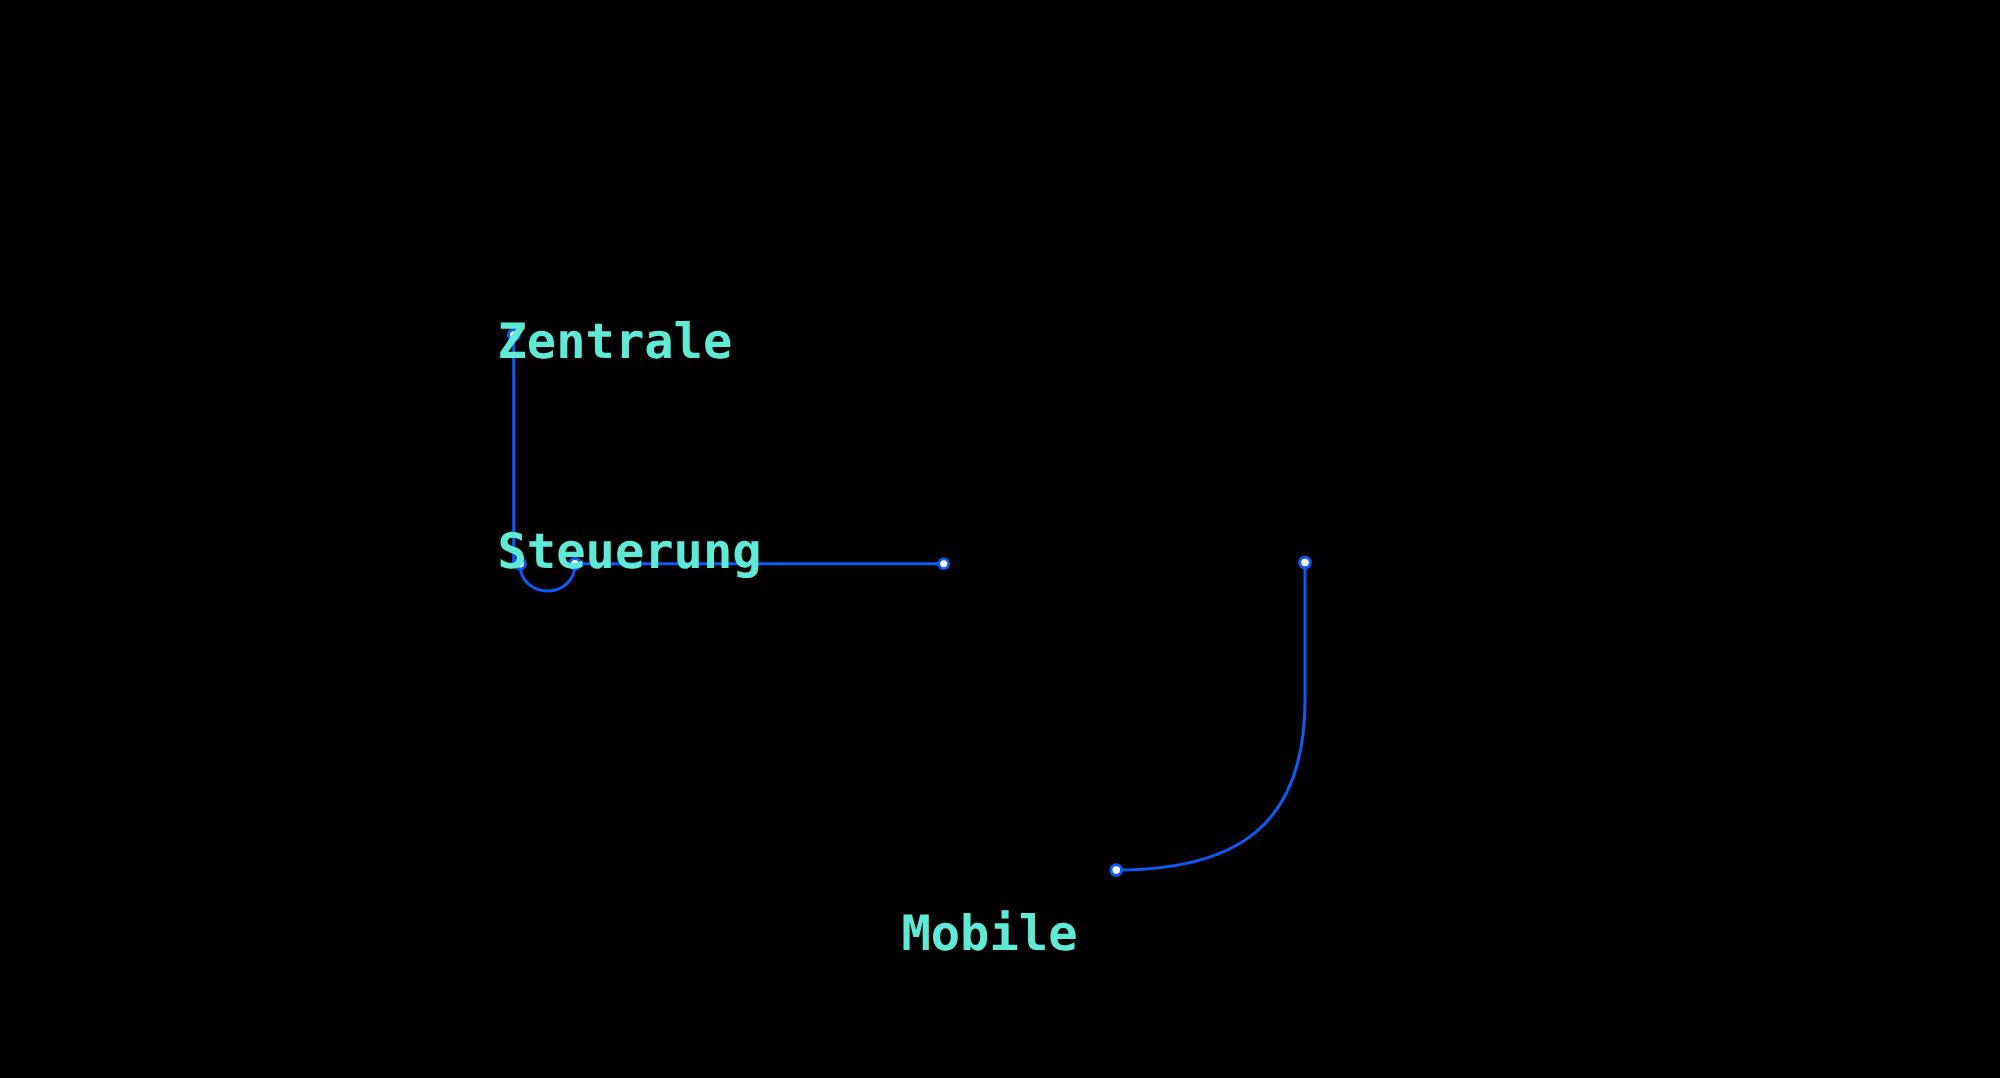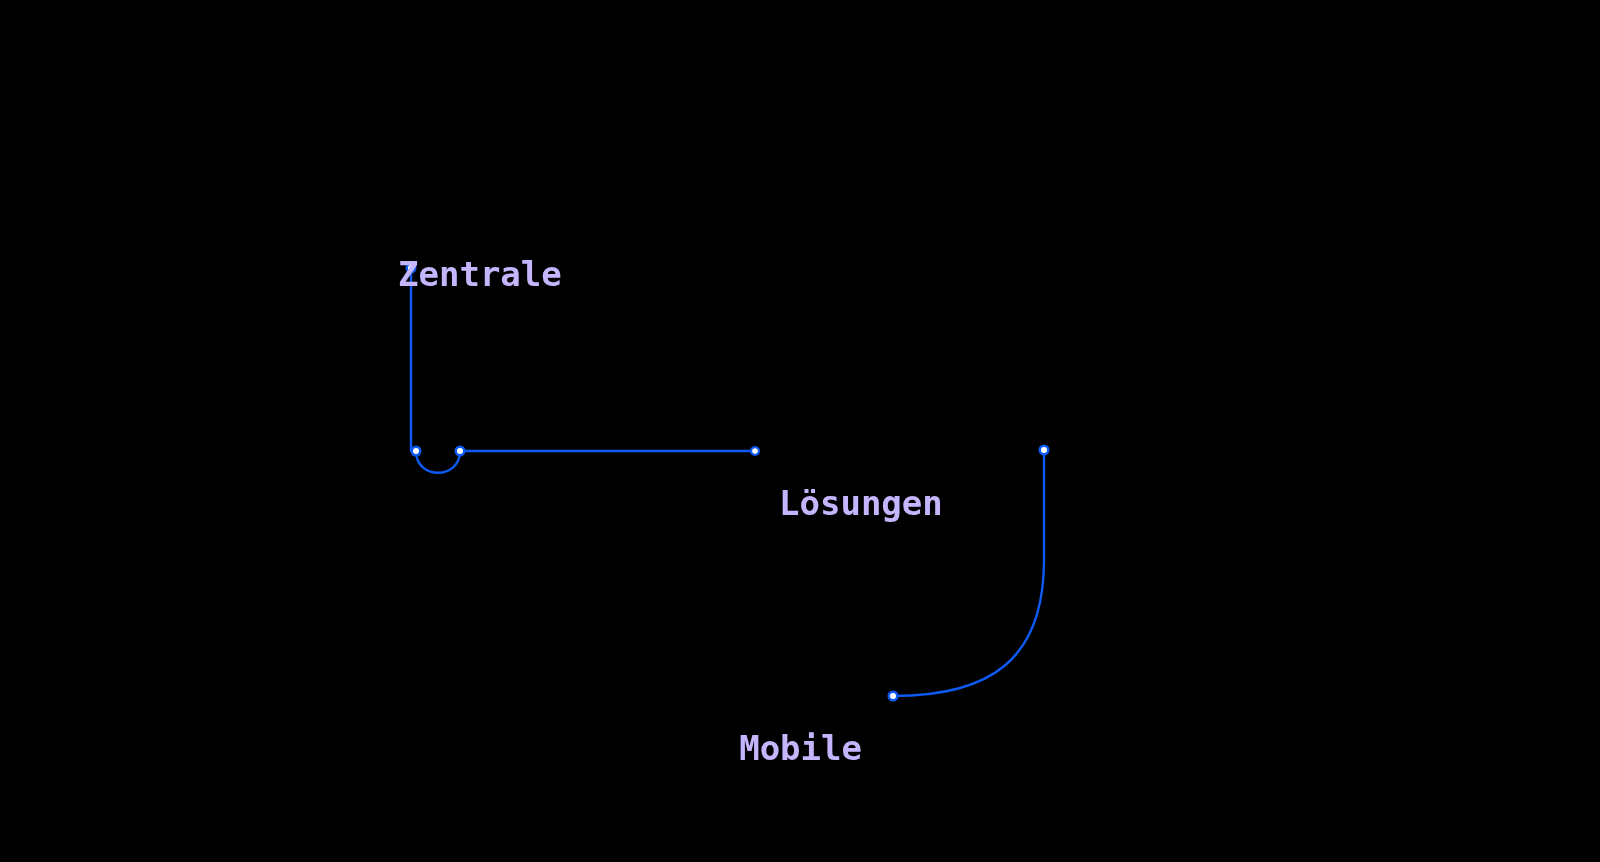--- a/index.html
+++ b/index.html
@@ -18,24 +18,24 @@
   #wires {
     position: absolute;
     left: 0;
     top: 0;
     width: 1600px;
     height: 862px;
     pointer-events: none;
   }
   .node-label {
     position: absolute;
-    color: #c4b5fd;
+    color: #5eead4;
     font-family: "DejaVu Sans Mono", "Liberation Mono", monospace;
     font-weight: bold;
-    font-size: 34px;
+    font-size: 39px;
     line-height: 56px;
     letter-spacing: 0px;
     white-space: pre;
     margin: 0;
   }
   .label-left {
     text-align: left;
   }
   .label-right {
     text-align: right;
@@ -108,24 +108,24 @@
     </g>
 
     <g>
       <circle class="node-dot-outer" cy="696" r="5.5" cx="893"></circle>
       <circle class="node-dot-inner" cy="696" r="3" cx="893"></circle>
     </g>
   </svg>
 
   <div class="node-label label-left" id="label-zentrale-steuerung">
     <div>Zentrale</div>
+    <div>Steuerung</div>
   </div>
 
   <div class="node-label label-left" id="label-individualisierte-loesungen">
-    <div>Lösungen</div>
   </div>
 
   <div class="node-label label-right" id="label-mobile-sicherheit">
     <div>Mobile</div>
     
   </div>
 
 </div>
 
 </body></html>

